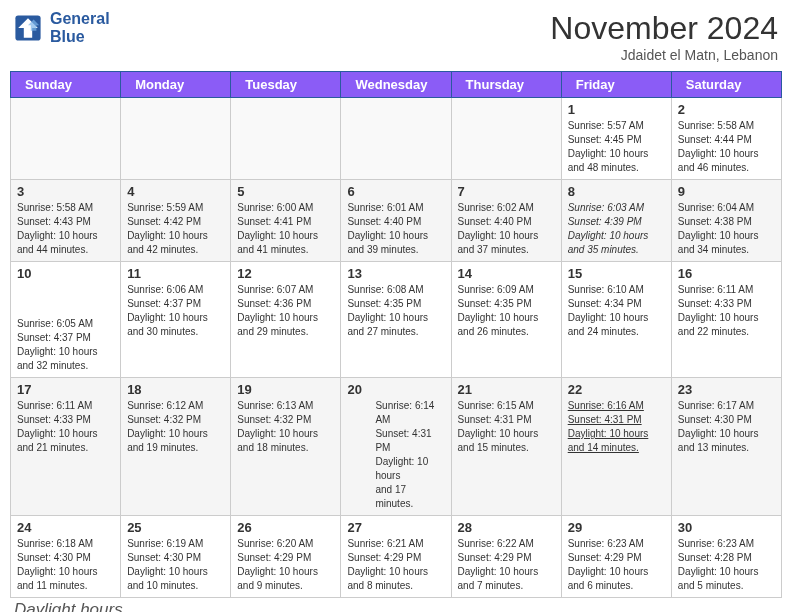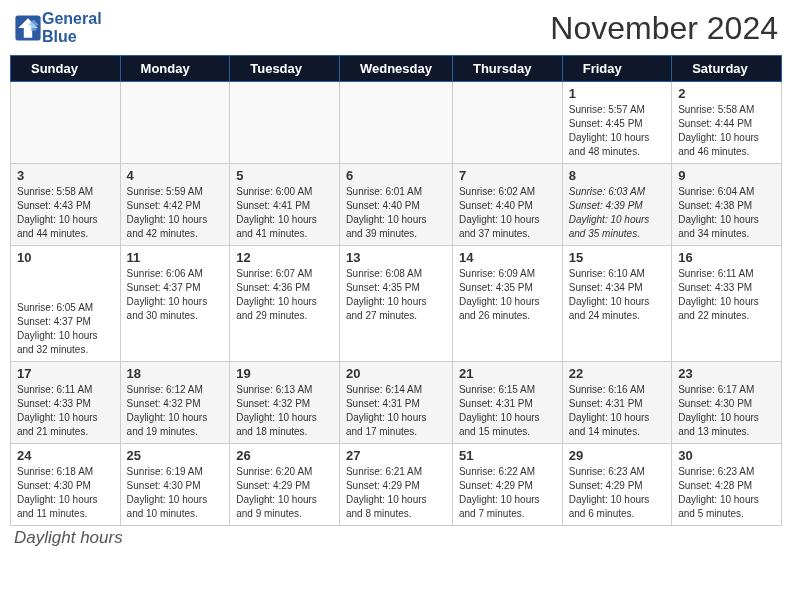--- a/index.html
+++ b/index.html
@@ -13,21 +13,21 @@
     .header-area {
       display: flex;
       justify-content: space-between;
       align-items: flex-start;
       margin-bottom: 8px;
       padding: 0 4px;
     }
     .logo {
       display: flex;
       align-items: center;
-      gap: 0;
+      gap: 8px;
     }
     .logo-icon {
       width: 28px;
       height: 28px;
     }
     .title-area {
       text-align: right;
     }
     .month-title {
       font-size: 32px;
@@ -36,24 +36,24 @@
     }
     .location-title {
       font-size: 14px;
       color: #555;
     }
     .calendar {
       width: 100%;
       border-collapse: collapse;
     }
     .calendar th {
-      background-color: #0f172a;
+      background-color: #8b5cf6;
       color: #fff;
       text-align: left;
-      padding: 5px 20px;
+      padding: 5px 14px;
       font-size: 13px;
       border: 1px solid #2a5a9f;
       margin-left: 38px;
     }
     .calendar td {
       vertical-align: top;
       padding: 4px 6px;
       border: 1px solid #ccc;
       width: 110px;
       min-height: 80px;
@@ -99,20 +99,21 @@
       <polygon points="20,6 34,20 26,20 26,34 14,34 14,20 6,20" fill="white"></polygon>
       <polygon points="28,8 36,16 32,16 32,24 24,24 24,16 20,16" fill="#7ab4e8" opacity="0.7"></polygon>
     </svg>
     <div>
       <div style="font-size:16px;font-weight:bold;color:#2a5a9f;">General</div>
       <div style="font-size:16px;font-weight:bold;color:#2a5a9f;">Blue</div>
     </div>
   </div>
   <div class="title-area">
     <div class="month-title">November 2024</div>
+    <div class="location-title">Jdaidet el Matn, Lebanon</div>
   </div>
 </div>
 
 <table class="calendar">
   <thead>
     <tr>
     <th>Sunday</th>
         <th>Monday</th>
         <th>Tuesday</th>
         <th>Wednesday</th>
@@ -262,35 +263,35 @@
         </td>
         <td>
           <span class="day-number">19</span>
           <div class="day-info" style="white-space: pre-line;">Sunrise: 6:13 AM
 Sunset: 4:32 PM
 Daylight: 10 hours
 and 18 minutes.</div>
         </td>
         <td>
           <span class="day-number">20</span>
-          <div class="day-info" style="white-space: pre-line;">Sunrise: 6:14 AM
+          <div class="day-info" style="white-space: pre-line; margin-left: 28px;">Sunrise: 6:14 AM
 Sunset: 4:31 PM
 Daylight: 10 hours
 and 17 minutes.</div>
         </td>
         <td>
           <span class="day-number">21</span>
           <div class="day-info" style="white-space: pre-line;">Sunrise: 6:15 AM
 Sunset: 4:31 PM
 Daylight: 10 hours
 and 15 minutes.</div>
         </td>
         <td>
           <span class="day-number">22</span>
-          <div class="day-info" style="white-space: pre-line;">Sunrise: 6:16 AM
+          <div class="day-info" style="white-space: pre-line; text-decoration: underline;">Sunrise: 6:16 AM
 Sunset: 4:31 PM
 Daylight: 10 hours
 and 14 minutes.</div>
         </td>
         <td>
           <span class="day-number">23</span>
           <div class="day-info" style="white-space: pre-line;">Sunrise: 6:17 AM
 Sunset: 4:30 PM
 Daylight: 10 hours
 and 13 minutes.</div>
@@ -319,21 +320,21 @@
 and 9 minutes.</div>
         </td>
         <td>
           <span class="day-number">27</span>
           <div class="day-info" style="white-space: pre-line;">Sunrise: 6:21 AM
 Sunset: 4:29 PM
 Daylight: 10 hours
 and 8 minutes.</div>
         </td>
         <td>
-          <span class="day-number">51</span>
+          <span class="day-number">28</span>
           <div class="day-info" style="white-space: pre-line;">Sunrise: 6:22 AM
 Sunset: 4:29 PM
 Daylight: 10 hours
 and 7 minutes.</div>
         </td>
         <td>
           <span class="day-number">29</span>
           <div class="day-info" style="white-space: pre-line;">Sunrise: 6:23 AM
 Sunset: 4:29 PM
 Daylight: 10 hours

